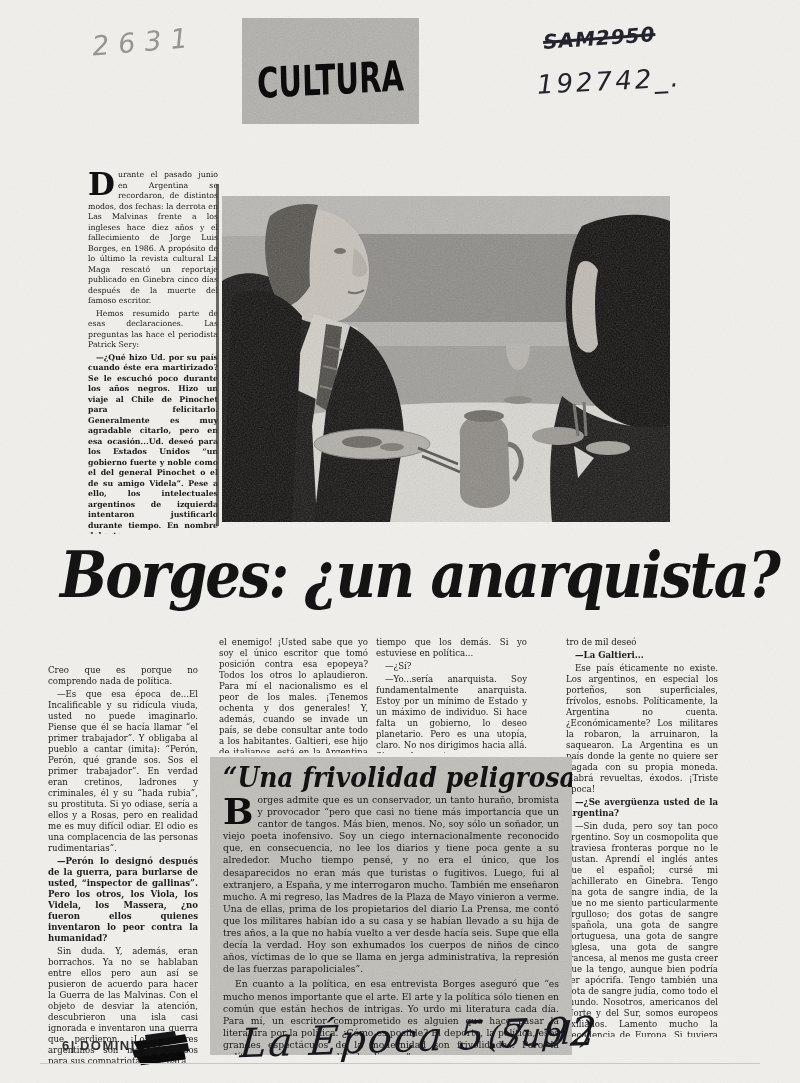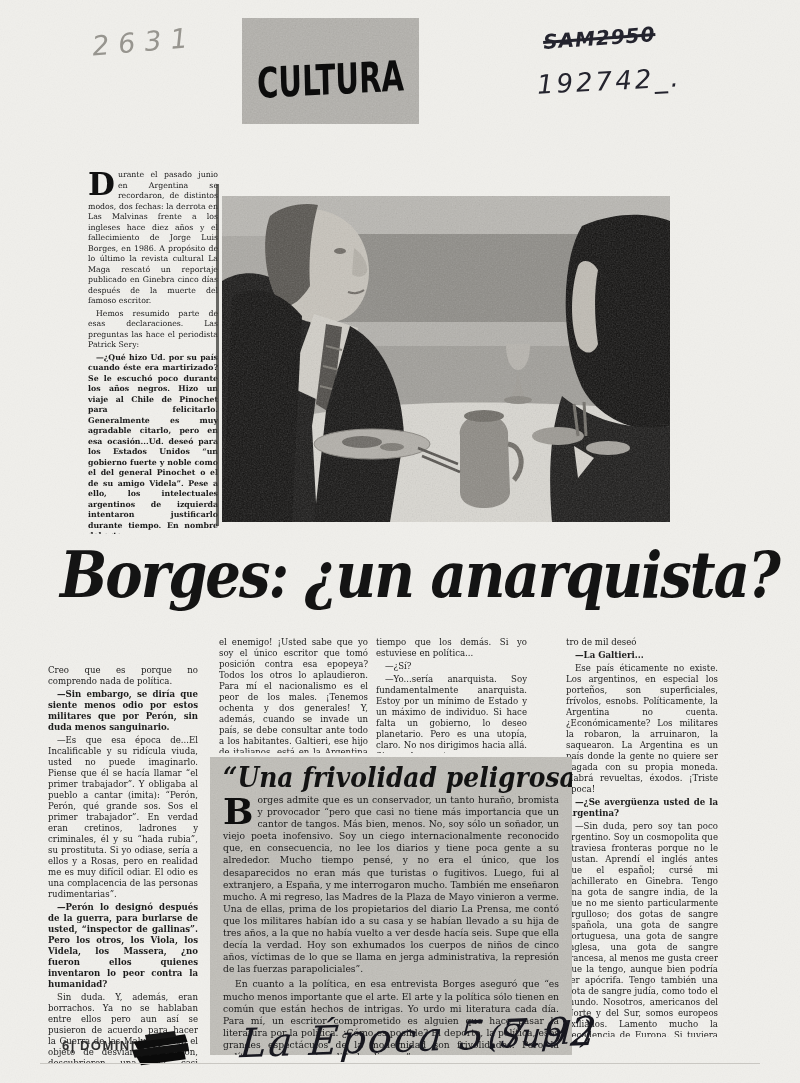--- a/index.html
+++ b/index.html
@@ -177,21 +177,20 @@
         <path d="M352,208 L356,240 M362,206 L364,240" stroke="#716e68" stroke-width="3"></path>
       </g>
       <rect width="448" height="326" filter="url(#gPhoto)" opacity="0.45"></rect>
     </svg>
   </div>
 
   <h1 class="abs headline">Borges: ¿un anarquista?</h1>
 
   <div class="abs col col1">
     <p>Creo que es porque no comprendo nada de política.</p>
-    <p class="q ind">—Sin embargo, se diría que siente menos odio por estos militares que por Perón, sin duda menos sanguinario.</p>
     <p class="ind">—Es que esa época de...El Incalificable y su ridícula viuda, usted no puede imaginarlo. Piense que él se hacía llamar “el primer trabajador”. Y obligaba al pueblo a cantar (imita): “Perón, Perón, qué grande sos. Sos el primer trabajador”. En verdad eran cretinos, ladrones y criminales, él y su “hada rubia”, su prostituta. Si yo odiase, sería a ellos y a Rosas, pero en realidad me es muy difícil odiar. El odio es una complacencia de las personas rudimentarias”.</p>
     <p class="q ind">—Perón lo designó después de la guerra, para burlarse de usted, “inspector de gallinas”. Pero los otros, los Viola, los Videla, los Massera, ¿no fueron ellos quienes inventaron lo peor contra la humanidad?</p>
     <p class="ind">Sin duda. Y, además, eran borrachos. Ya no se hablaban entre ellos pero aun así se pusieron de acuerdo para hacer la Guerra de las Malvinas. Con el objeto de desviar la atención, descubrieron una isla casi ignorada e inventaron una guerra que perdieron. ¡Los militares argentinos son más peligrosos para sus compatriotas que para</p>
   </div>
   <div class="abs col col2">
     <p>el enemigo! ¡Usted sabe que yo soy el único escritor que tomó posición contra esa epopeya? Todos los otros lo aplaudieron. Para mí el nacionalismo es el peor de los males. ¡Tenemos ochenta y dos generales! Y, además, cuando se invade un país, se debe consultar ante todo a los habitantes. Galtieri, ese hijo de italianos, está en la Argentina desde hace mucho menos</p>
   </div>
   <div class="abs col col3">
     <p>tiempo que los demás. Si yo estuviese en política...</p>
     <p class="ind">—¿Sí?</p>

